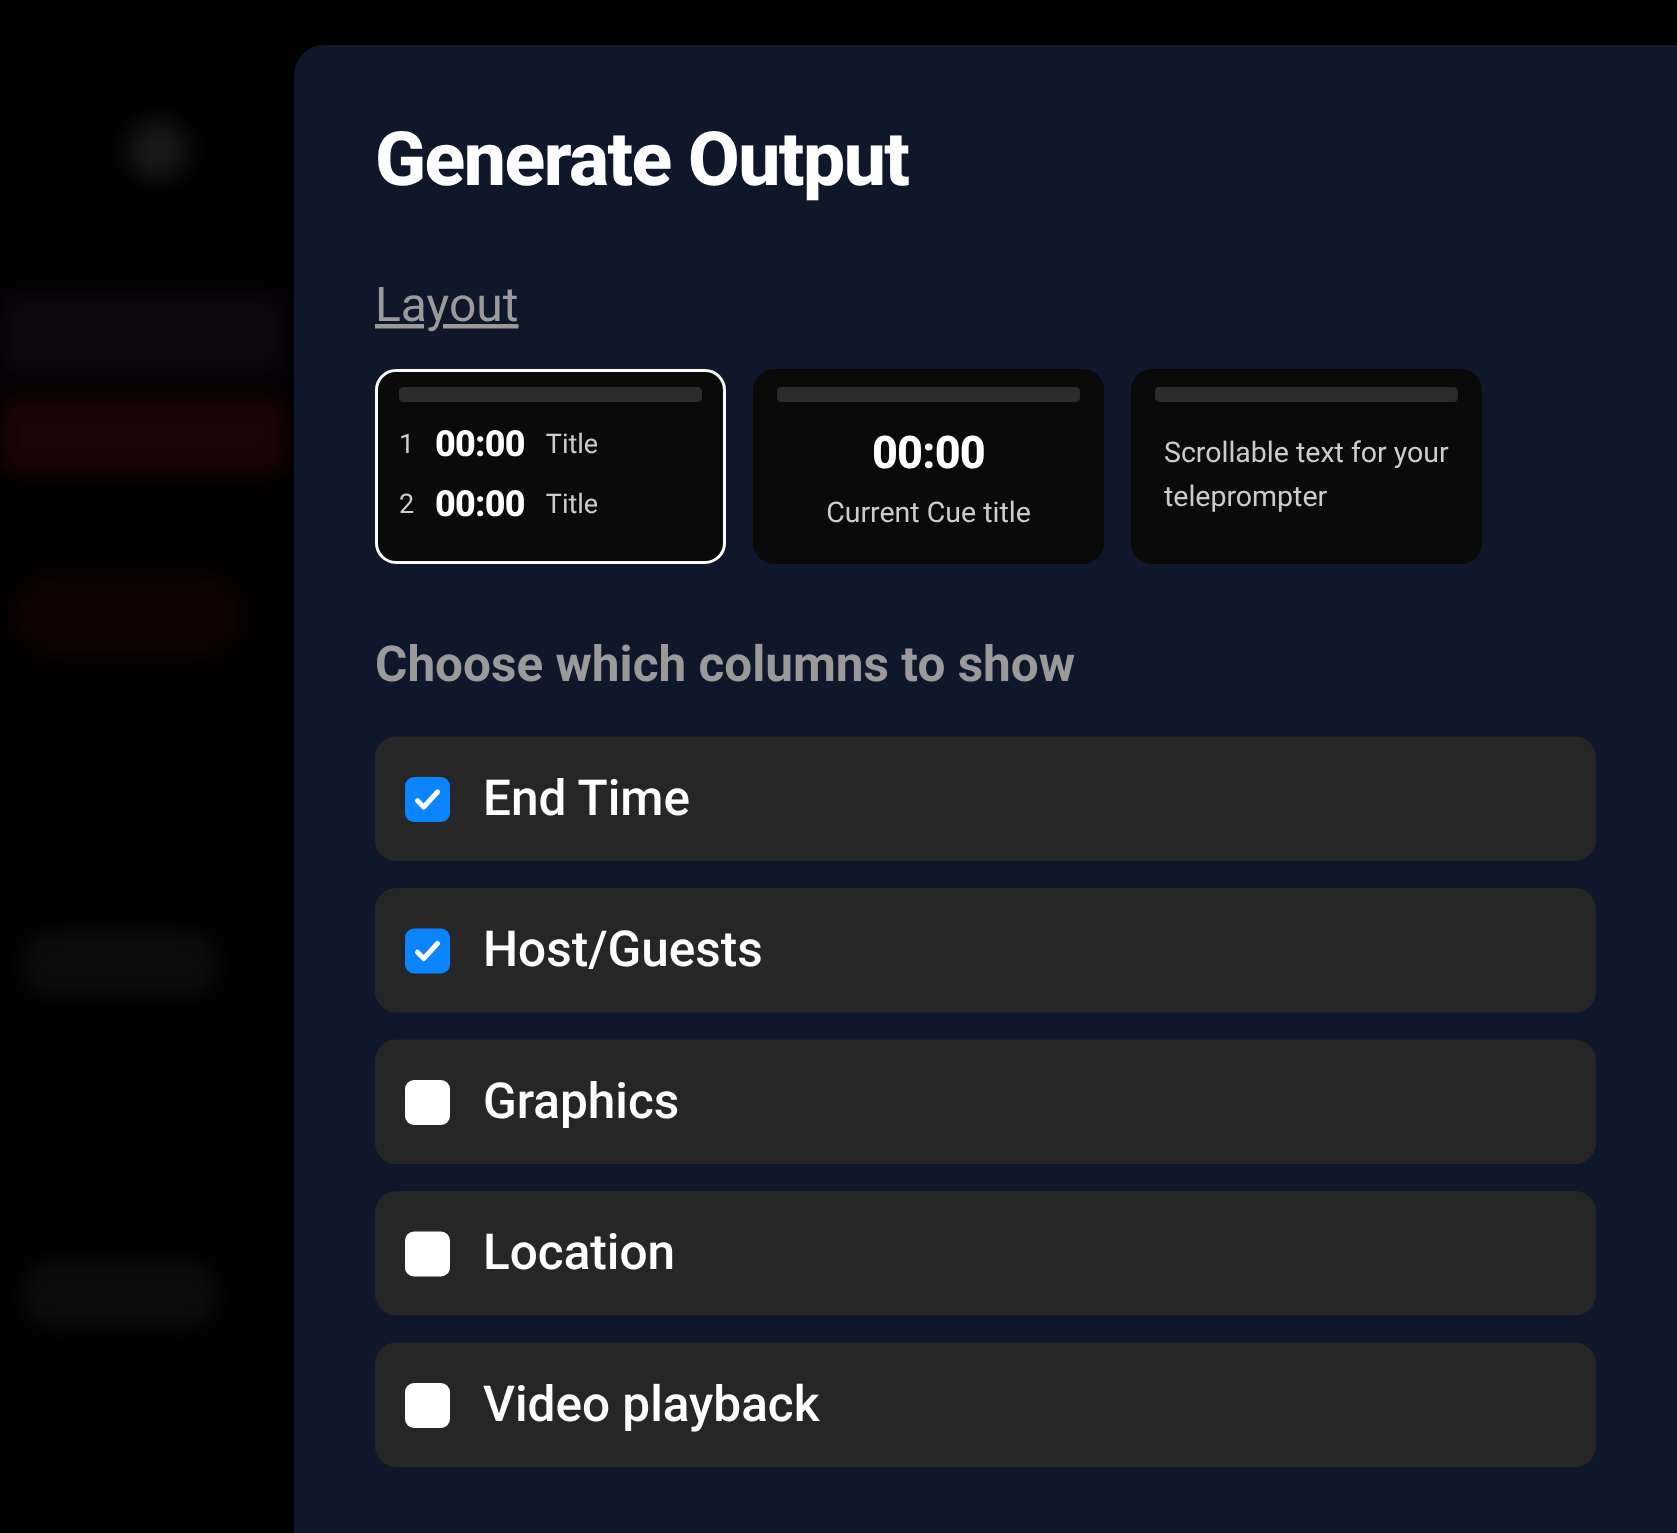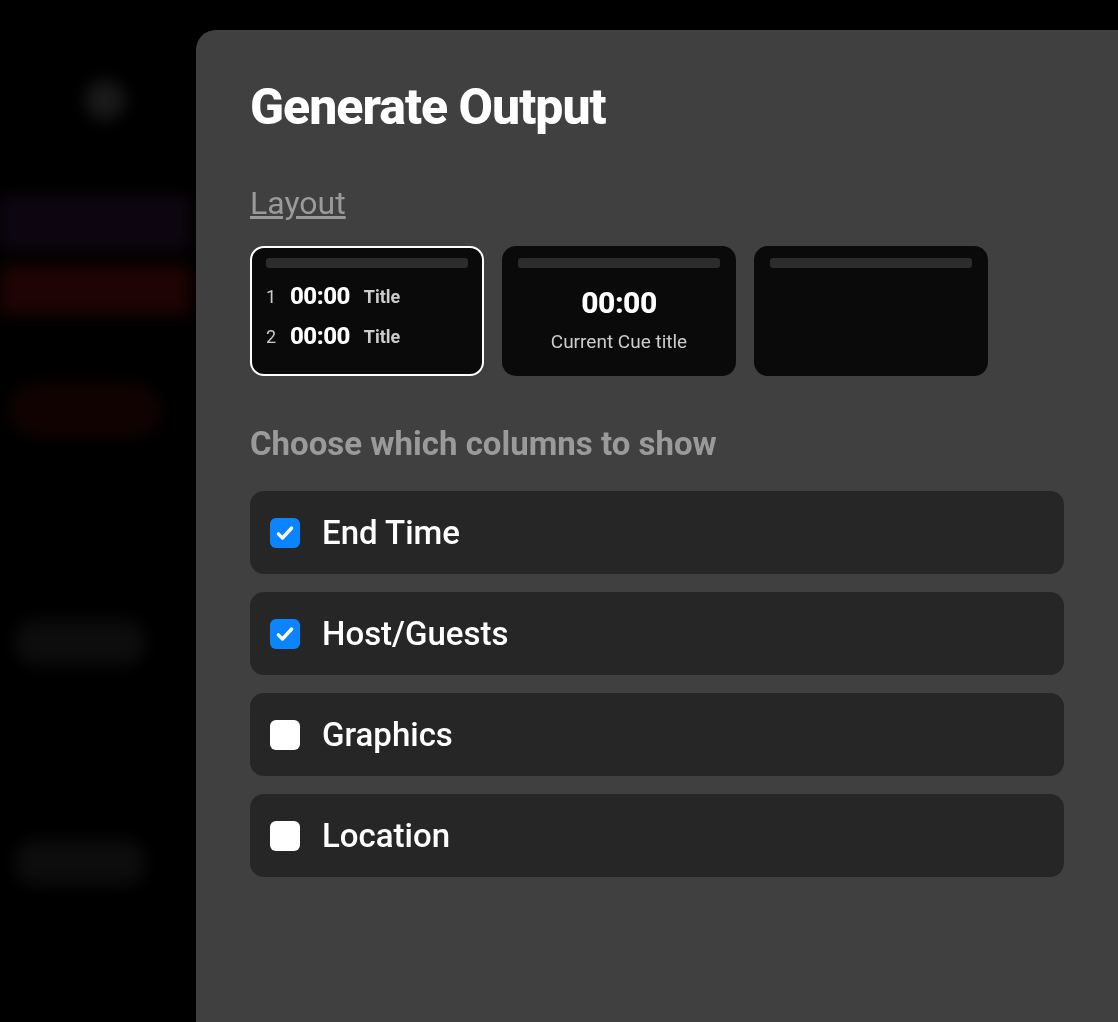--- a/index.html
+++ b/index.html
@@ -71,21 +71,21 @@
       background: #1a0d22;
       border-radius: 4px;
     }
     
     .modal {
       position: absolute;
       left: 196px;
       top: 30px;
       right: 0;
       bottom: 0;
-      background: #404040;
+      background: #0f172a;
       border-radius: 20px 0 0 0;
       padding: 48px 54px;
       color: #fff;
     }
     
     .modal-title {
       font-size: 50px;
       font-weight: 800;
       letter-spacing: -1px;
       margin-bottom: 48px;
@@ -144,21 +144,21 @@
       width: 10px;
     }
     .layout-row-time {
       color: #fff;
       font-weight: 800;
       font-size: 24px;
       letter-spacing: -0.5px;
     }
     .layout-row-title {
       color: #ccc;
-      font-weight: 700;
+      font-weight: 400;
     }
     
     .layout-card-center {
       flex: 1;
       display: flex;
       flex-direction: column;
       align-items: center;
       justify-content: center;
       gap: 10px;
     }
@@ -269,20 +269,21 @@
     <div class="layout-card">
       <div class="layout-card-bar"></div>
       <div class="layout-card-center">
         <div class="layout-big-time">00:00</div>
         <div class="layout-subtitle">Current Cue title</div>
       </div>
     </div>
 
     <div class="layout-card">
       <div class="layout-card-bar"></div>
+      <div class="layout-desc">Scrollable text for your teleprompter</div>
     </div>
 
   </div>
 
   <div class="columns-label">Choose which columns to show</div>
 
   <div class="column-list">
 
     <div class="column-item">
       <div class="checkbox checked">
@@ -309,15 +310,21 @@
       <span class="column-label">Graphics</span>
     </div>
 
     <div class="column-item">
       <div class="checkbox">
         
       </div>
       <span class="column-label">Location</span>
     </div>
 
+    <div class="column-item">
+      <div class="checkbox">
+        
+      </div>
+      <span class="column-label">Video playback</span>
+    </div>
 
   </div>
 </div>
 
 </body></html>

